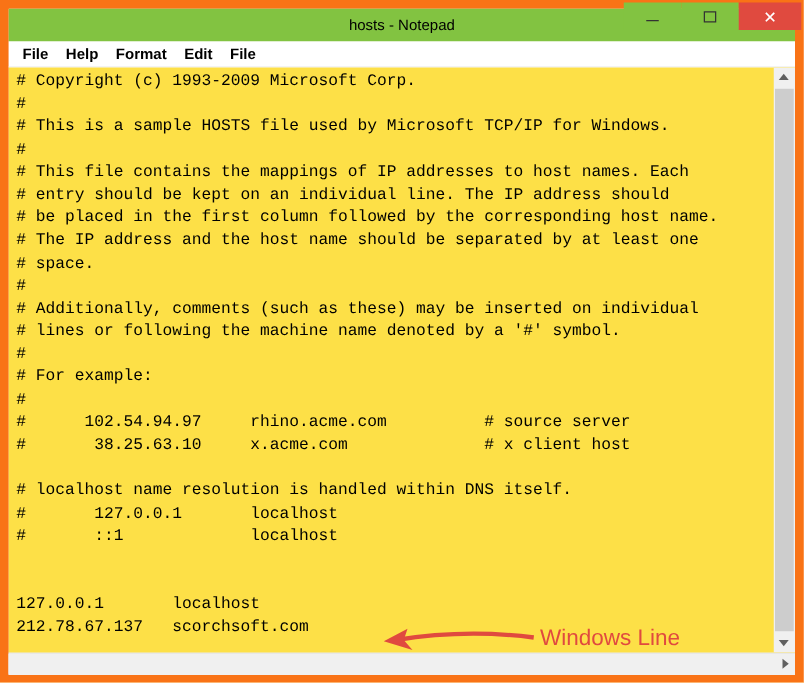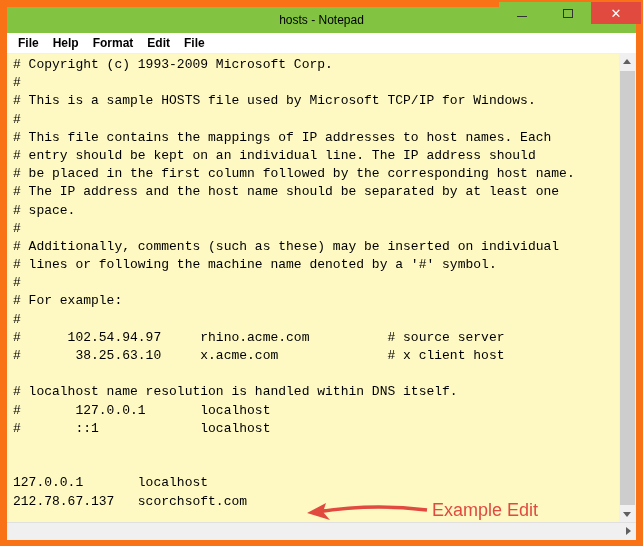--- a/index.html
+++ b/index.html
@@ -83,21 +83,21 @@
       font-size: 12px;
       border-bottom: 1px solid #f0f0f0;
     }
     .menu-item {
       padding: 2px 7px;
       cursor: pointer;
       font-weight: bold;
     }
     .content-area {
       flex: 1;
-      background: #fef9c3;
+      background: #fde047;
       overflow: hidden;
       position: relative;
     }
     .text-content {
       font-family: Consolas, "Courier New", monospace;
       font-size: 13px;
       line-height: 1.4;
       white-space: pre;
       padding: 2px 6px;
       color: #000;
@@ -234,21 +234,21 @@
     <div class="scroll-v">
       <div class="arrow-u"></div>
       <div class="thumb"></div>
       <div class="arrow-d"></div>
     </div>
 
     <svg class="arrow-svg" viewBox="0 0 130 30">
       <path d="M 125 12 Q 70 5 15 14" stroke="#e04a3f" stroke-width="3.5" fill="none"></path>
       <path d="M 5 15 L 24 5 L 21 14 L 28 22 Z" fill="#e04a3f"></path>
     </svg>
-    <div class="annotation annotation-text">Example Edit</div>
+    <div class="annotation annotation-text">Windows Line</div>
   </div>
 
   <div class="statusbar-scroll">
     <div class="scroll-h">
       <div class="arrow-l"></div>
       <div class="arrow-r"></div>
     </div>
   </div>
 
 </div>

